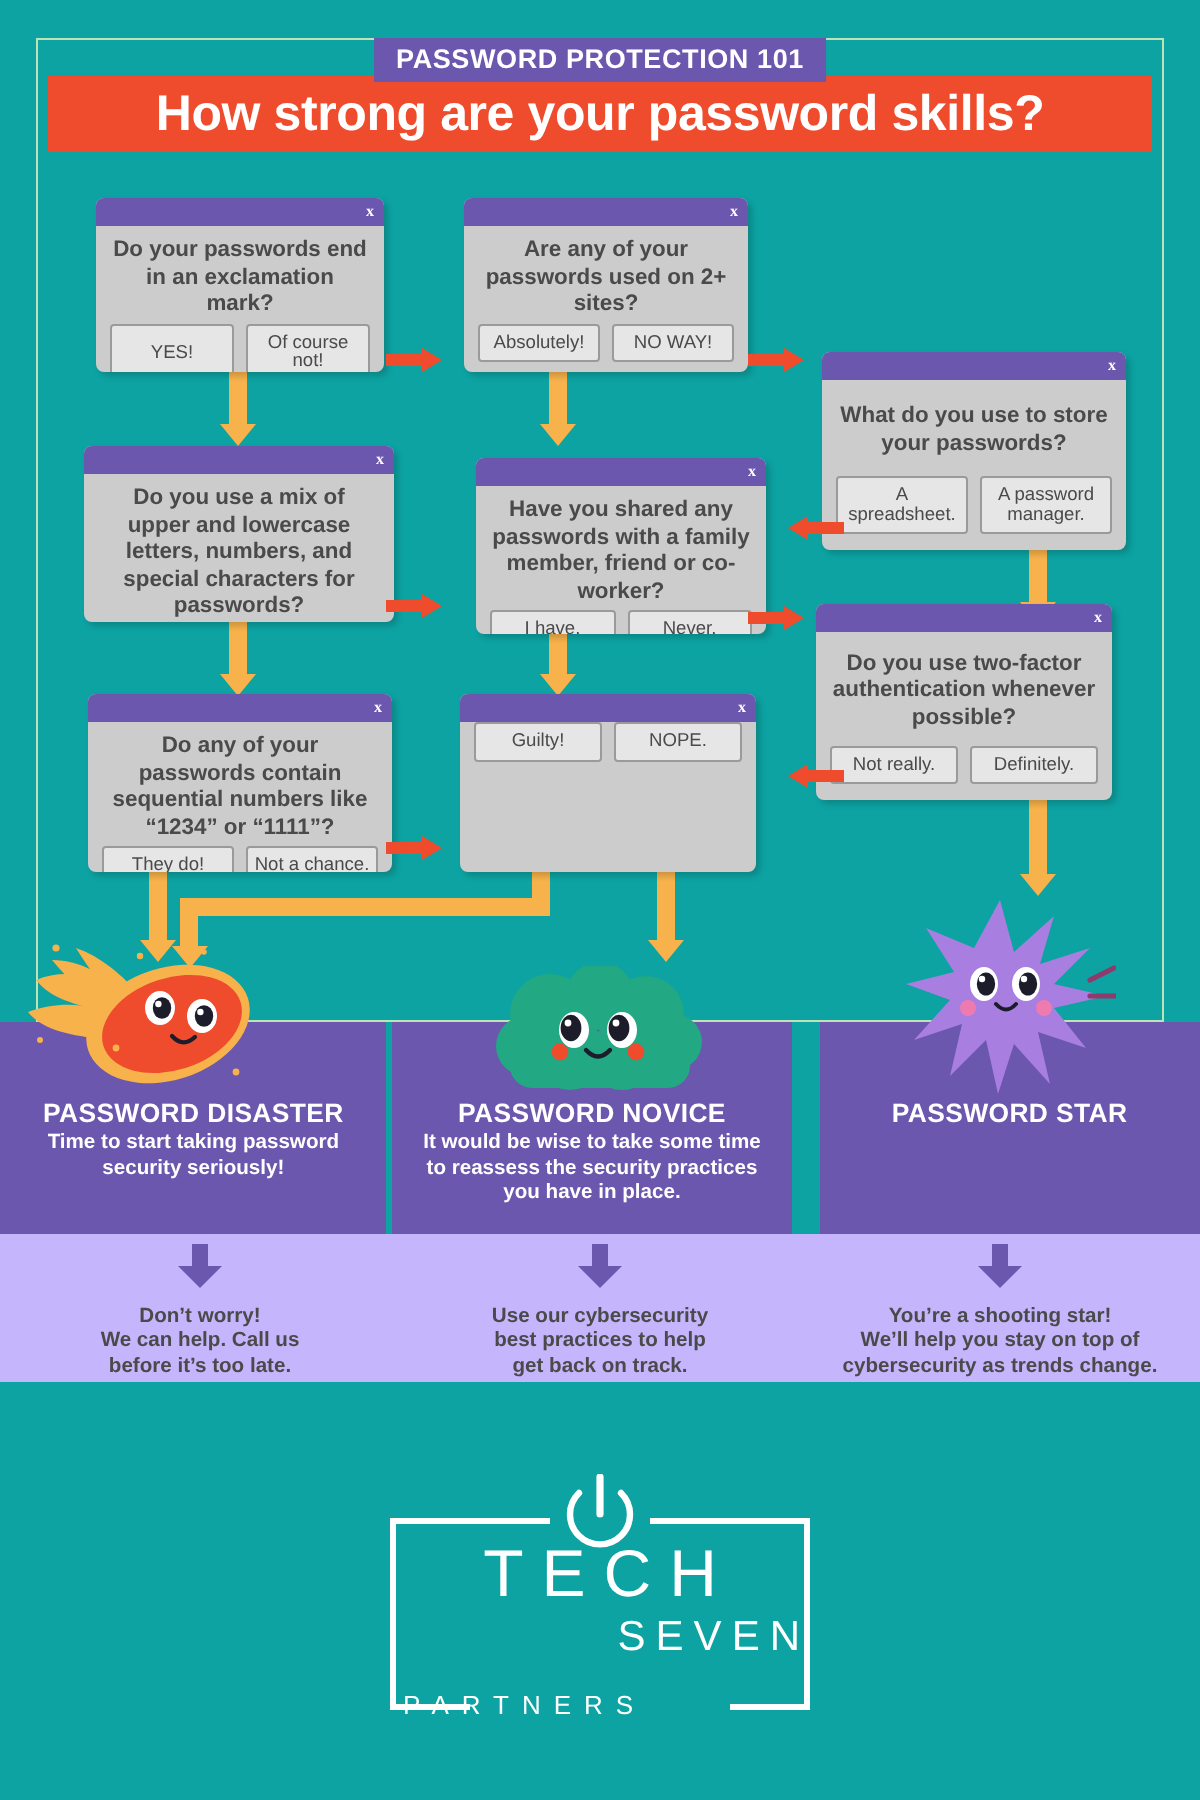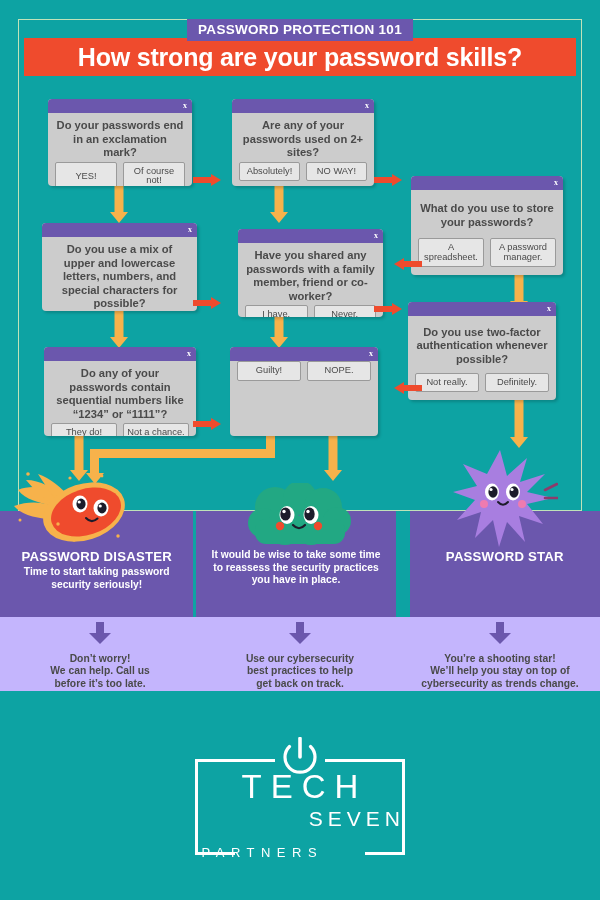--- a/index.html
+++ b/index.html
@@ -350,21 +350,21 @@
     <div class="answers">
       <div class="ans">YES!</div>
       <div class="ans">Of course not!</div>
     </div>
   </div>
 
   <div class="qbox" style="left:42px; top:223px; width:155px; height:88px;">
     <div class="titlebar">
       <span class="close">x</span>
     </div>
-    <div class="qtext">Do you use a mix of upper and lowercase letters, numbers, and special characters for possible?</div>
+    <div class="qtext">Do you use a mix of upper and lowercase letters, numbers, and special characters for passwords?</div>
 
   </div>
 
   <div class="qbox" style="left:44px; top:347px; width:152px; height:89px;">
     <div class="titlebar">
       <span class="close">x</span>
     </div>
     <div class="qtext">Do any of your passwords contain sequential numbers like “1234” or “1111”?</div>
     <div class="answers">
       <div class="ans">They do!</div>
@@ -498,20 +498,21 @@
       </g>
     </svg>
   </div>
 
   <div class="result-band">
     <div class="result-col c1">
       <div class="rtitle">PASSWORD DISASTER</div>
       <div class="rbody">Time to start taking password security seriously!</div>
     </div>
     <div class="result-col c2">
+      <div class="rtitle">PASSWORD NOVICE</div>
       <div class="rbody">It would be wise to take some time to reassess the security practices you have in place.</div>
     </div>
     <div class="result-col c3">
       <div class="rtitle">PASSWORD STAR</div>
     </div>
   </div>
 
   <div class="cta-band">
     <div class="cta-col">
       <div class="cta-arrow">

